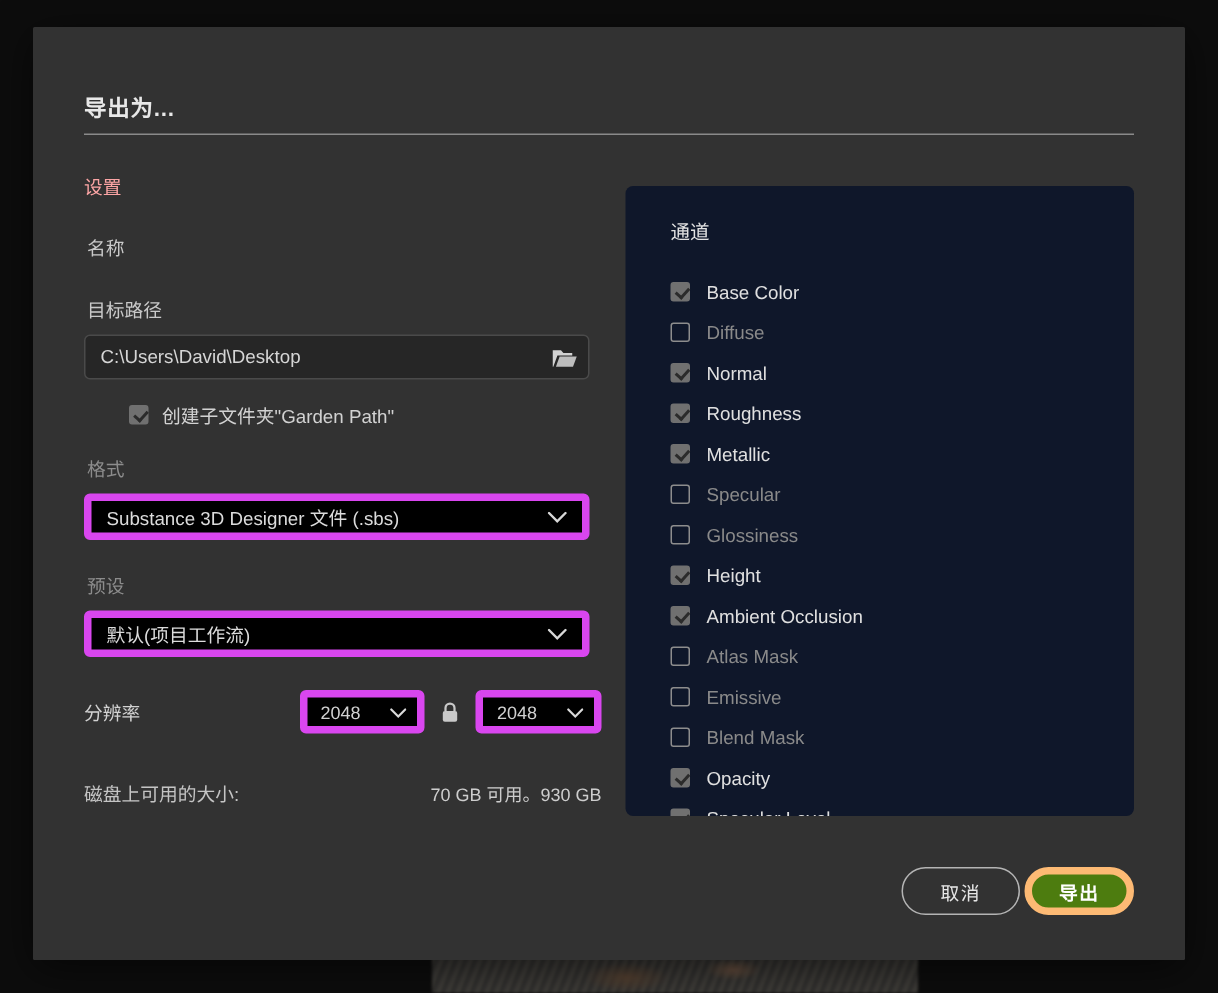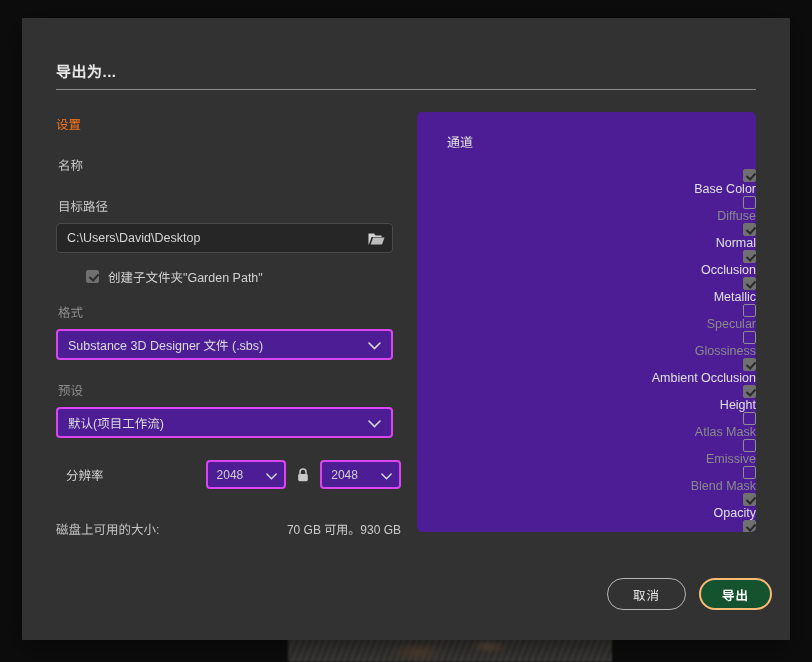--- a/index.html
+++ b/index.html
@@ -52,21 +52,21 @@
     position: absolute;
     left: 34px; top: 71px;
     width: 700px; height: 1px;
     background: #8a8a8a;
   }
 
   
   .col-left { position: absolute; left: 34px; top: 96px; width: 345px; }
 
   .section-head {
-    font-size: 12.5px; color: #f97316;
+    font-size: 12.5px; color: #fca5a5;
     margin: 0 0 22px 0;
   }
   .field-label {
     font-size: 12.5px; color: #c9c9c9;
     margin: 0 0 8px 2px;
   }
   .field-label.dim { color: #8c8c8c; }
 
   .textfield {
     position: relative;
@@ -111,39 +111,38 @@
     position: absolute; left: 3.5px; top: 1px;
     width: 4px; height: 7px;
     border: solid #2b2b2b;
     border-width: 0 2px 2px 0;
     transform: rotate(42deg);
   }
 
   .dropdown {
     position: relative;
     width: 337px; height: 31px;
-    background: #4c1d95;
-    border: 2px solid #d946ef;
+    background: #000000;
+    border: 5px solid #d946ef;
     border-radius: 4px;
     display: flex; align-items: center;
     cursor: pointer;
   }
   .dropdown .value {
     font-size: 12.5px; color: #dcdcdc;
     padding-left: 10px;
   }
   .dropdown .chev {
     position: absolute; right: 10px; top: 50%;
     transform: translateY(-50%);
   }
 
   .res-row {
     display: flex; align-items: center;
     margin-top: 22px;
-    margin-left: 10px;
   }
   .res-row .rlabel {
     font-size: 12.5px; color: #d2d2d2;
     width: 160px;
   }
   .dropdown.small { width: 92px; height: 29px; text-align: right; }
   .dropdown.small .value { padding-left: 9px; font-size: 12px; color: #d0d0d0; }
   .dropdown.small .chev { right: 7px; }
   .lock-icon { margin: 0 11px; display: flex; align-items: center; }
 
@@ -153,69 +152,68 @@
   }
   .disk-row .dlabel { font-size: 12.5px; color: #c4c4c4; }
   .disk-row .dvalue {
     font-size: 12px; color: #cdcdcd;
     margin-left: auto;
   }
 
   
   #channels-panel {
     position: absolute;
-    left: 395px; top: 94px;
+    left: 395px; top: 106px;
     width: 339px; height: 420px;
-    background: #4c1d95;
+    background: #0f172a;
     border-radius: 5px;
     overflow: hidden;
   }
   .panel-title {
     font-size: 13px; color: #e2e2e2;
     margin: 20px 0 0 30px;
   }
   .channel-list { margin: 18px 0 0 0; padding: 0; list-style: none; }
   .channel-item {
-    display: flex; align-items: flex-end;
+    display: flex; align-items: center;
     height: 27px;
     padding-left: 30px;
     cursor: pointer;
-    flex-direction: column;
   }
   .channel-item .ch-label {
     font-size: 12.5px;
     margin-left: 11px;
   }
   .channel-item.on  .ch-label { color: #e0e0e0; }
   .channel-item.off .ch-label { color: #8a8a8a; }
 
   
   .footer {
     position: absolute;
-    right: 18px; bottom: 30px;
-    display: flex; align-items: center; gap: 13px;
+    right: 34px; bottom: 30px;
+    display: flex; align-items: center; gap: 3px;
   }
   .btn {
     height: 32px;
     border-radius: 16px;
     font-size: 12.5px;
     display: flex; align-items: center; justify-content: center;
     cursor: pointer;
     letter-spacing: 1px;
   }
   .btn.secondary {
     width: 79px;
     background: transparent;
     border: 1px solid #b4b4b4;
     color: #e6e6e6;
   }
   .btn.primary {
     width: 73px;
-    background: #14532d;
-    border: 2px solid #fdba74;
+    background: #4d7c0f;
+    border: 5px solid #fdba74;
     color: #ffffff;
     font-weight: bold;
   }
 </style>
 </head>
 <body>
 
 <div id="backdrop">
   <div id="backdrop-texture"></div>
 </div>
@@ -313,41 +311,41 @@
         <li class="channel-item off">
           <span class="cb off"></span>
           <span class="ch-label">Diffuse</span>
         </li>
         <li class="channel-item on">
           <span class="cb on"></span>
           <span class="ch-label">Normal</span>
         </li>
         <li class="channel-item on">
           <span class="cb on"></span>
-          <span class="ch-label">Occlusion</span>
+          <span class="ch-label">Roughness</span>
         </li>
         <li class="channel-item on">
           <span class="cb on"></span>
           <span class="ch-label">Metallic</span>
         </li>
         <li class="channel-item off">
           <span class="cb off"></span>
           <span class="ch-label">Specular</span>
         </li>
         <li class="channel-item off">
           <span class="cb off"></span>
           <span class="ch-label">Glossiness</span>
         </li>
         <li class="channel-item on">
           <span class="cb on"></span>
+          <span class="ch-label">Height</span>
+        </li>
+        <li class="channel-item on">
+          <span class="cb on"></span>
           <span class="ch-label">Ambient Occlusion</span>
-        </li>
-        <li class="channel-item on">
-          <span class="cb on"></span>
-          <span class="ch-label">Height</span>
         </li>
         <li class="channel-item off">
           <span class="cb off"></span>
           <span class="ch-label">Atlas Mask</span>
         </li>
         <li class="channel-item off">
           <span class="cb off"></span>
           <span class="ch-label">Emissive</span>
         </li>
         <li class="channel-item off">

